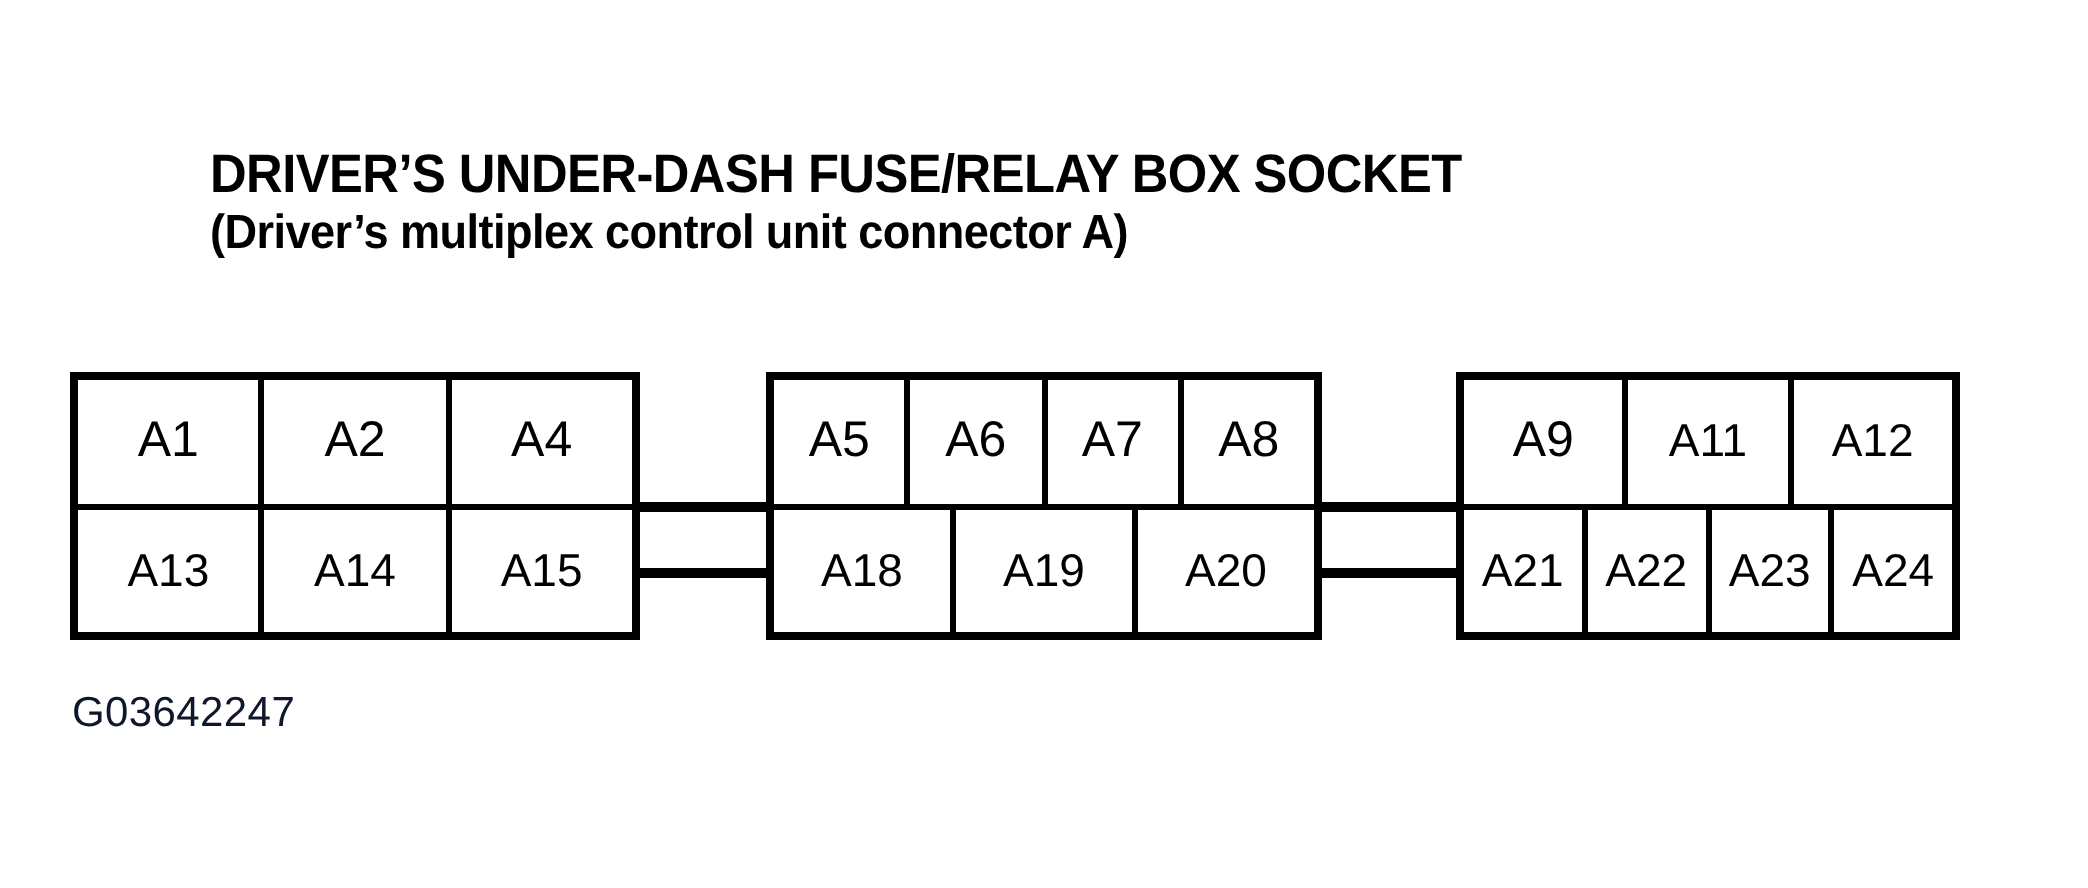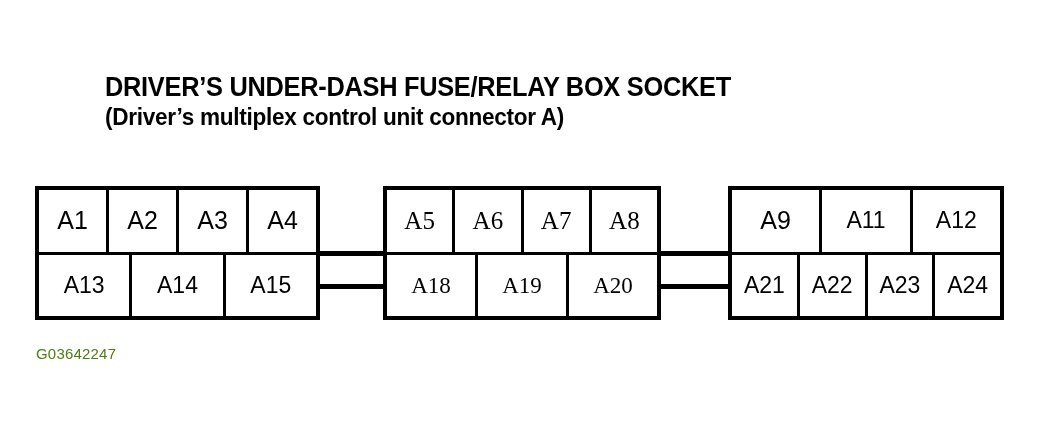--- a/index.html
+++ b/index.html
@@ -95,23 +95,23 @@
     position: absolute;
     background: #000;
     height: 5px;
   }
 
   
   #figure-id {
     position: absolute;
     left: 36px;
     top: 345px;
-    font-size: 15px;
+    font-size: 21px;
     letter-spacing: 0.2px;
-    color: #4d7c0f;
+    color: #0f172a;
     white-space: nowrap;
   }
 </style>
 </head>
 <body>
 
 <div id="title-block">
   <div class="title-line" id="main-title">DRIVER’S UNDER-DASH FUSE/RELAY BOX SOCKET</div>
   <div class="title-line" id="sub-title">(Driver’s multiplex control unit connector A)</div>
 </div>
@@ -121,45 +121,44 @@
   <div class="wire" style="left:316px; top:251px; width:72px;"></div>
   <div class="wire" style="left:316px; top:284px; width:72px;"></div>
 
   <div class="wire" style="left:656px; top:251px; width:76px;"></div>
   <div class="wire" style="left:656px; top:284px; width:76px;"></div>
 
   <div class="conn-block" style="left:35px; top:186px; width:285px; height:134px;">
     <div class="conn-row row-top">
       <div class="pin-cell">A1</div>
       <div class="pin-cell">A2</div>
-      <div class="pin-cell">A3</div>
       <div class="pin-cell">A4</div>
     </div>
     <div class="conn-row row-bottom">
       <div class="pin-cell narrow">A13</div>
       <div class="pin-cell narrow">A14</div>
       <div class="pin-cell narrow">A15</div>
     </div>
   </div>
 
-  <div class="conn-block" style="left:383px; top:186px; width:278px; height:134px;font-family:Liberation Serif, serif;">
+  <div class="conn-block" style="left:383px; top:186px; width:278px; height:134px;">
     <div class="conn-row row-top">
       <div class="pin-cell">A5</div>
       <div class="pin-cell">A6</div>
       <div class="pin-cell">A7</div>
       <div class="pin-cell">A8</div>
     </div>
     <div class="conn-row row-bottom">
       <div class="pin-cell narrow">A18</div>
       <div class="pin-cell narrow">A19</div>
       <div class="pin-cell narrow">A20</div>
     </div>
   </div>
 
-  <div class="conn-block" style="left:728px; top:186px; width:276px; height:134px;">
+  <div class="conn-block" style="left:728px; top:186px; width:252px; height:134px;">
     <div class="conn-row row-top">
       <div class="pin-cell">A9</div>
       <div class="pin-cell narrow">A11</div>
       <div class="pin-cell narrow">A12</div>
     </div>
     <div class="conn-row row-bottom">
       <div class="pin-cell narrow">A21</div>
       <div class="pin-cell narrow">A22</div>
       <div class="pin-cell narrow">A23</div>
       <div class="pin-cell narrow">A24</div>

